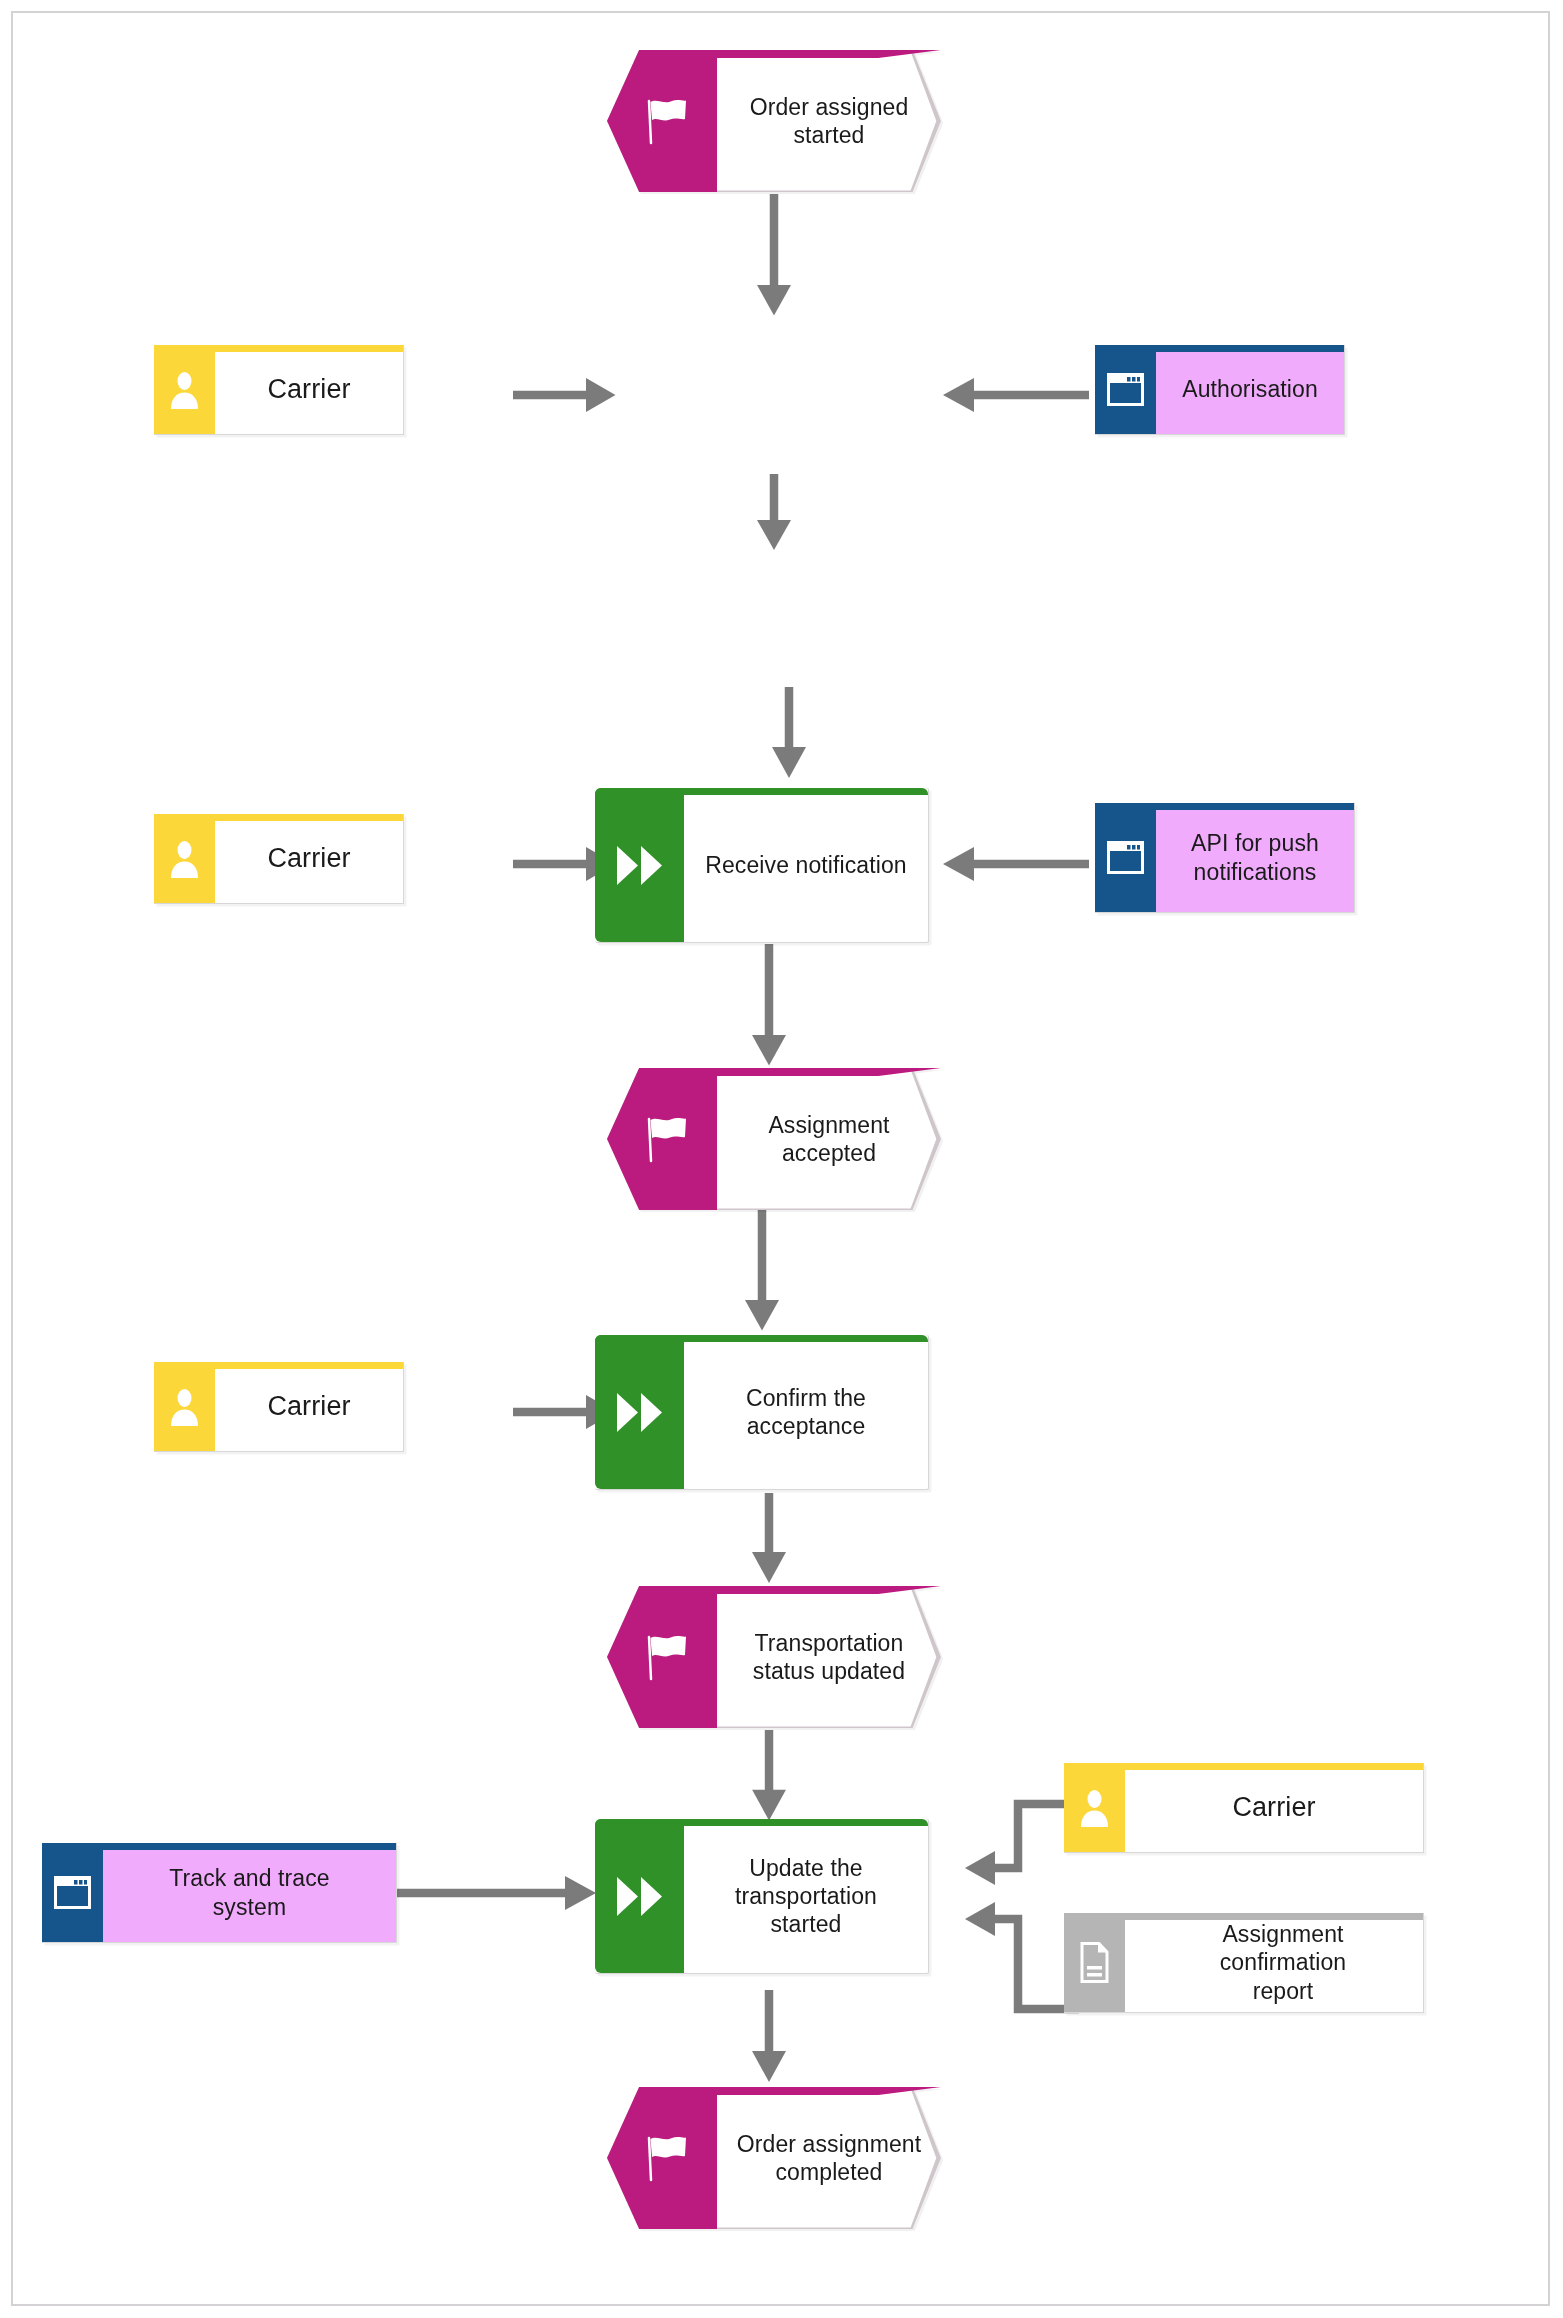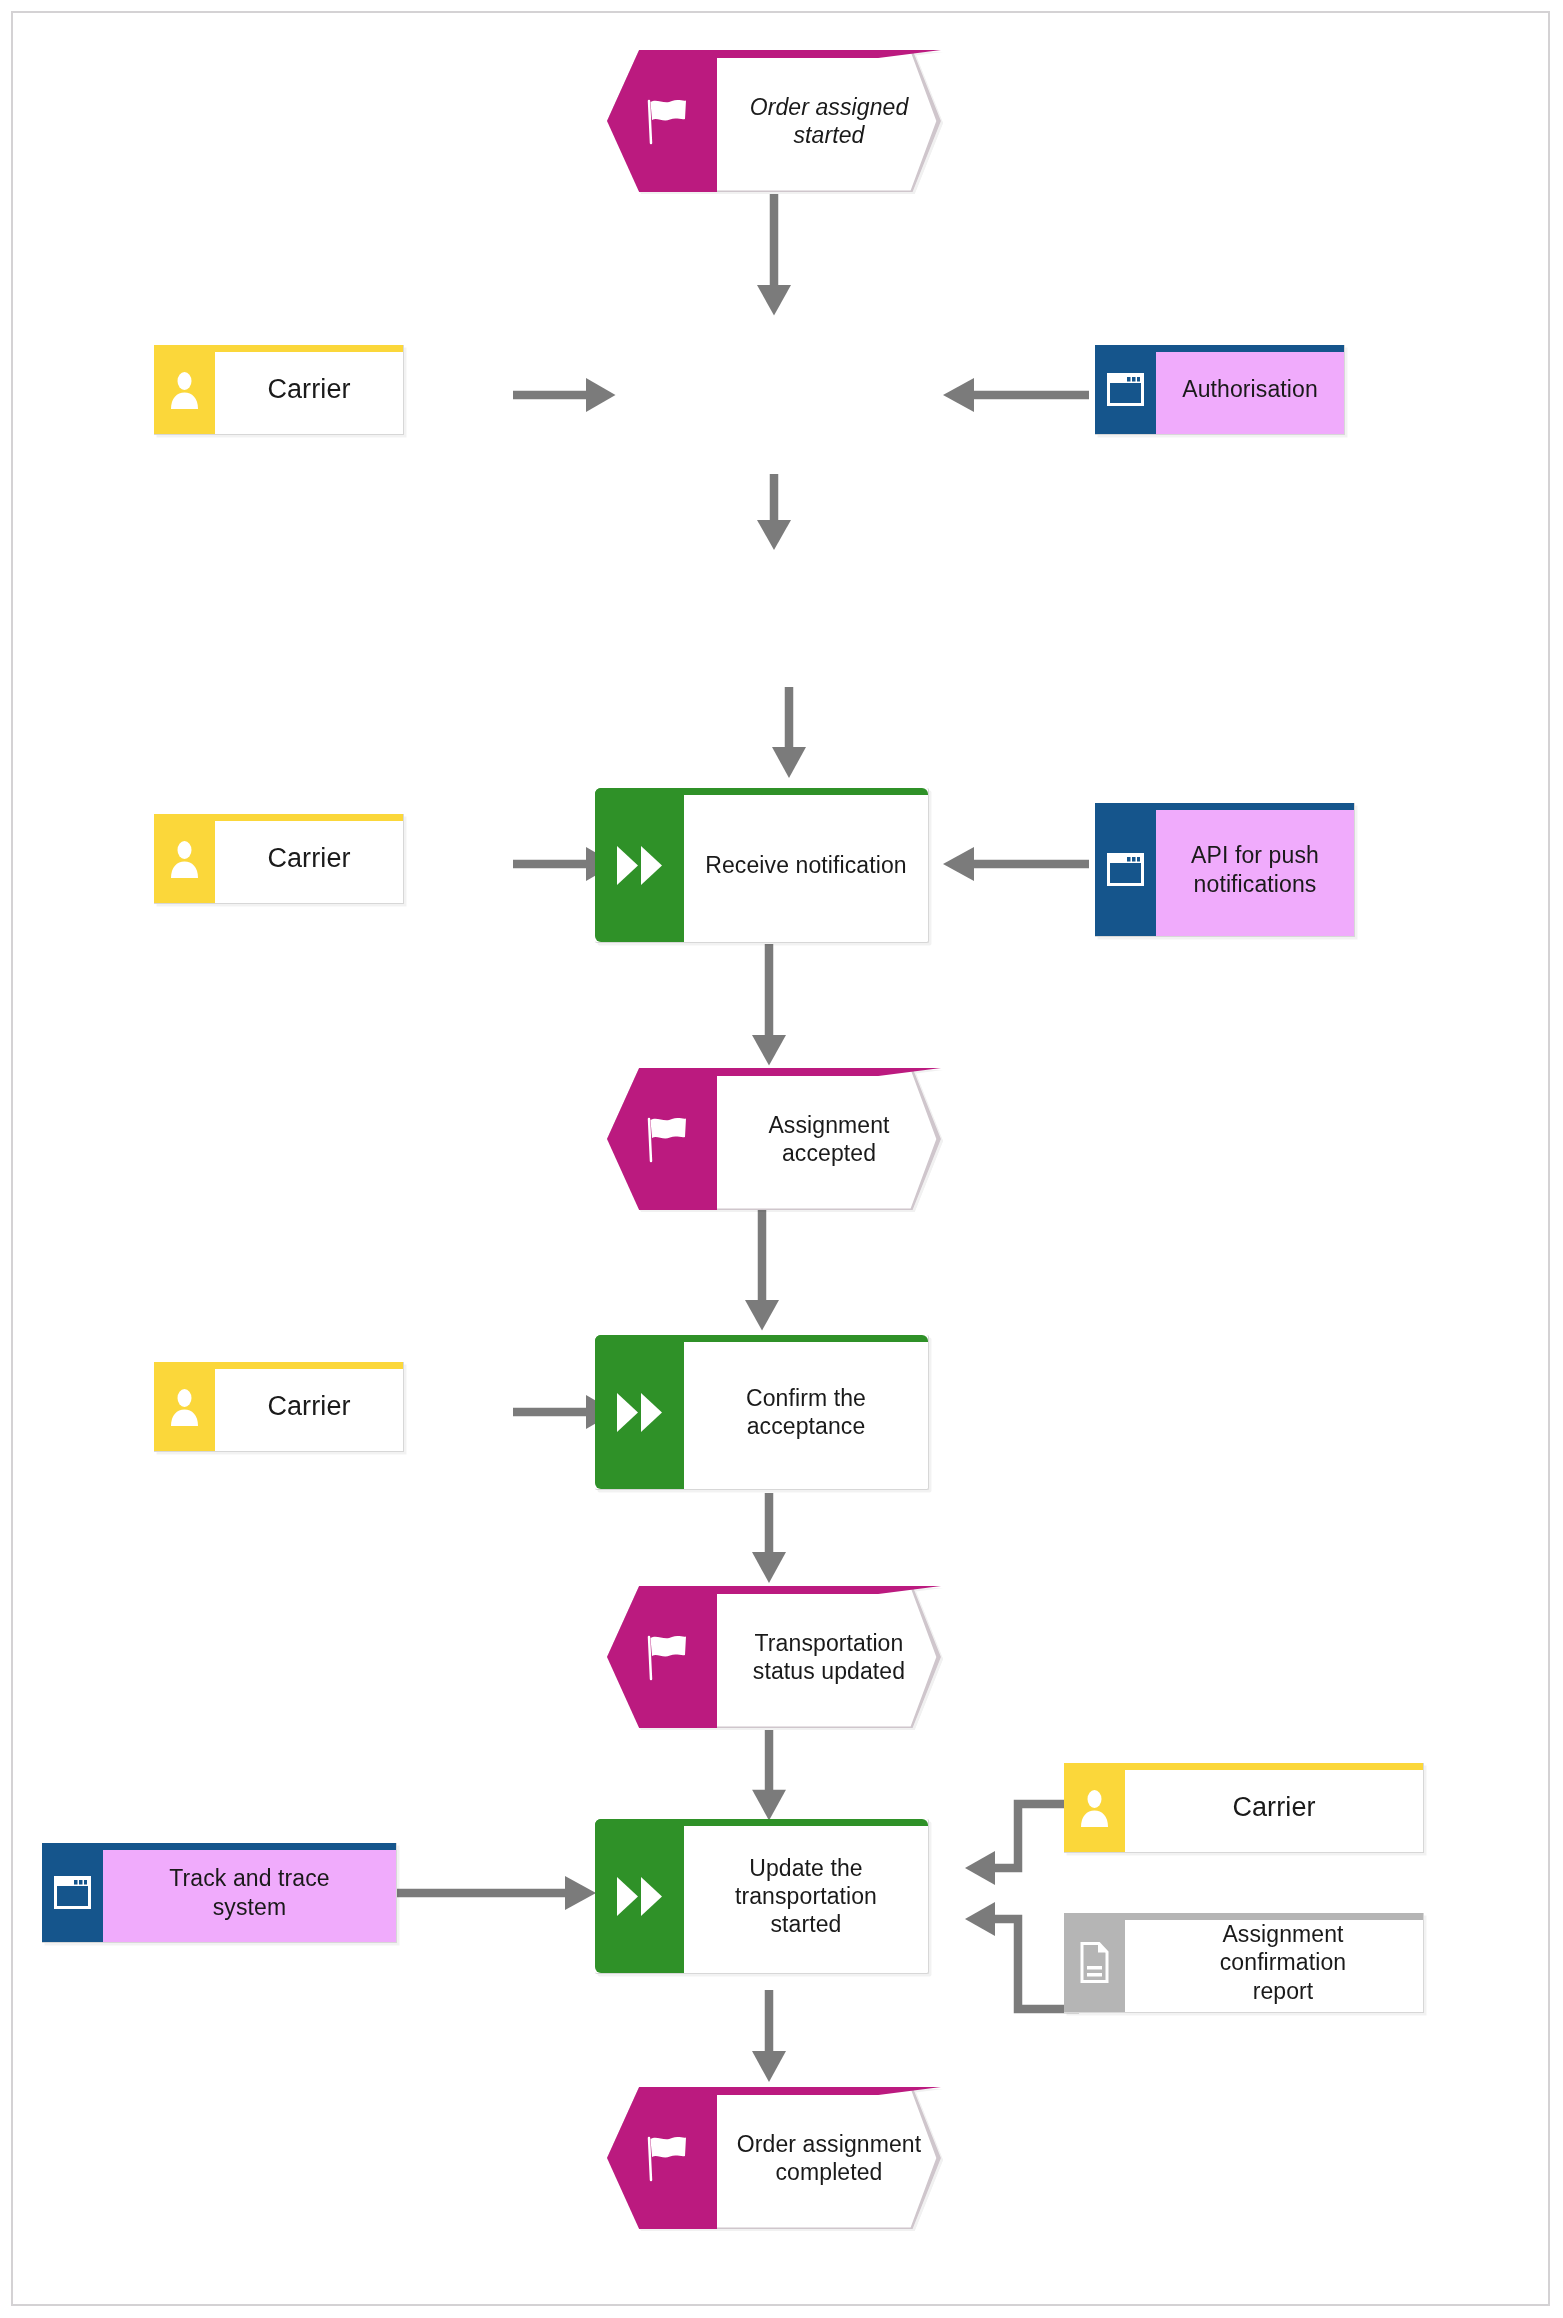--- a/index.html
+++ b/index.html
@@ -227,21 +227,21 @@
     </svg>
   </div>
 
   <div class="conn" style="left:734px;top:1990px;width:80px;height:100px;">
     <svg width="80" height="100" viewBox="0 0 160 200">
       <path class="arrow-stroke" d="M 70 0 L 70 130"></path>
       <path class="arrow-head" d="M 36 122 L 104 122 L 70 184 Z"></path>
     </svg>
   </div>
 
-  <div class="node event" style="left:607px;top:50px;font-style:italic;">
+  <div class="node event" style="left:607px;top:50px;">
     <div class="hex"></div>
     <div class="hexline"></div>
     <div class="topstripe"></div>
     <div class="band">
       <svg class="flag-icon" viewBox="0 0 92 96">
         <path d="M10 8 L14 92" stroke="#ffffff" stroke-width="5" fill="none" stroke-linecap="round"></path>
         <path d="M13 10 C26 2 40 16 56 8 C68 3 78 9 84 7 L82 44 C74 46 64 40 52 45 C38 51 26 40 16 46 Z" fill="#ffffff"></path>
       </svg>
     </div>
     <div class="body">
@@ -299,21 +299,21 @@
       <svg class="person-icon" viewBox="0 0 62 78">
         <ellipse cx="31" cy="22" rx="14" ry="18" fill="#ffffff"></ellipse>
         <path d="M4 78 C4 56 16 45 31 45 C46 45 58 56 58 78 Z" fill="#ffffff"></path>
       </svg>
     </div>
     <div class="body">
       <span class="label">Carrier</span>
     </div>
   </div>
 
-  <div class="node system" style="left:1095px;top:803px;width:260px;height:134px;">
+  <div class="node system" style="left:1095px;top:803px;width:260px;height:110px;">
     <div class="topstripe"></div>
     <div class="band">
       <svg class="window-icon" viewBox="0 0 74 66">
         <rect x="3" y="3" width="68" height="60" fill="none" stroke="#ffffff" stroke-width="6"></rect>
         <rect x="6" y="6" width="62" height="14" fill="#ffffff"></rect>
         <rect x="40" y="8" width="7" height="9" fill="#15558c"></rect>
         <rect x="50" y="8" width="7" height="9" fill="#15558c"></rect>
         <rect x="60" y="8" width="6" height="9" fill="#15558c"></rect>
       </svg>
     </div>

